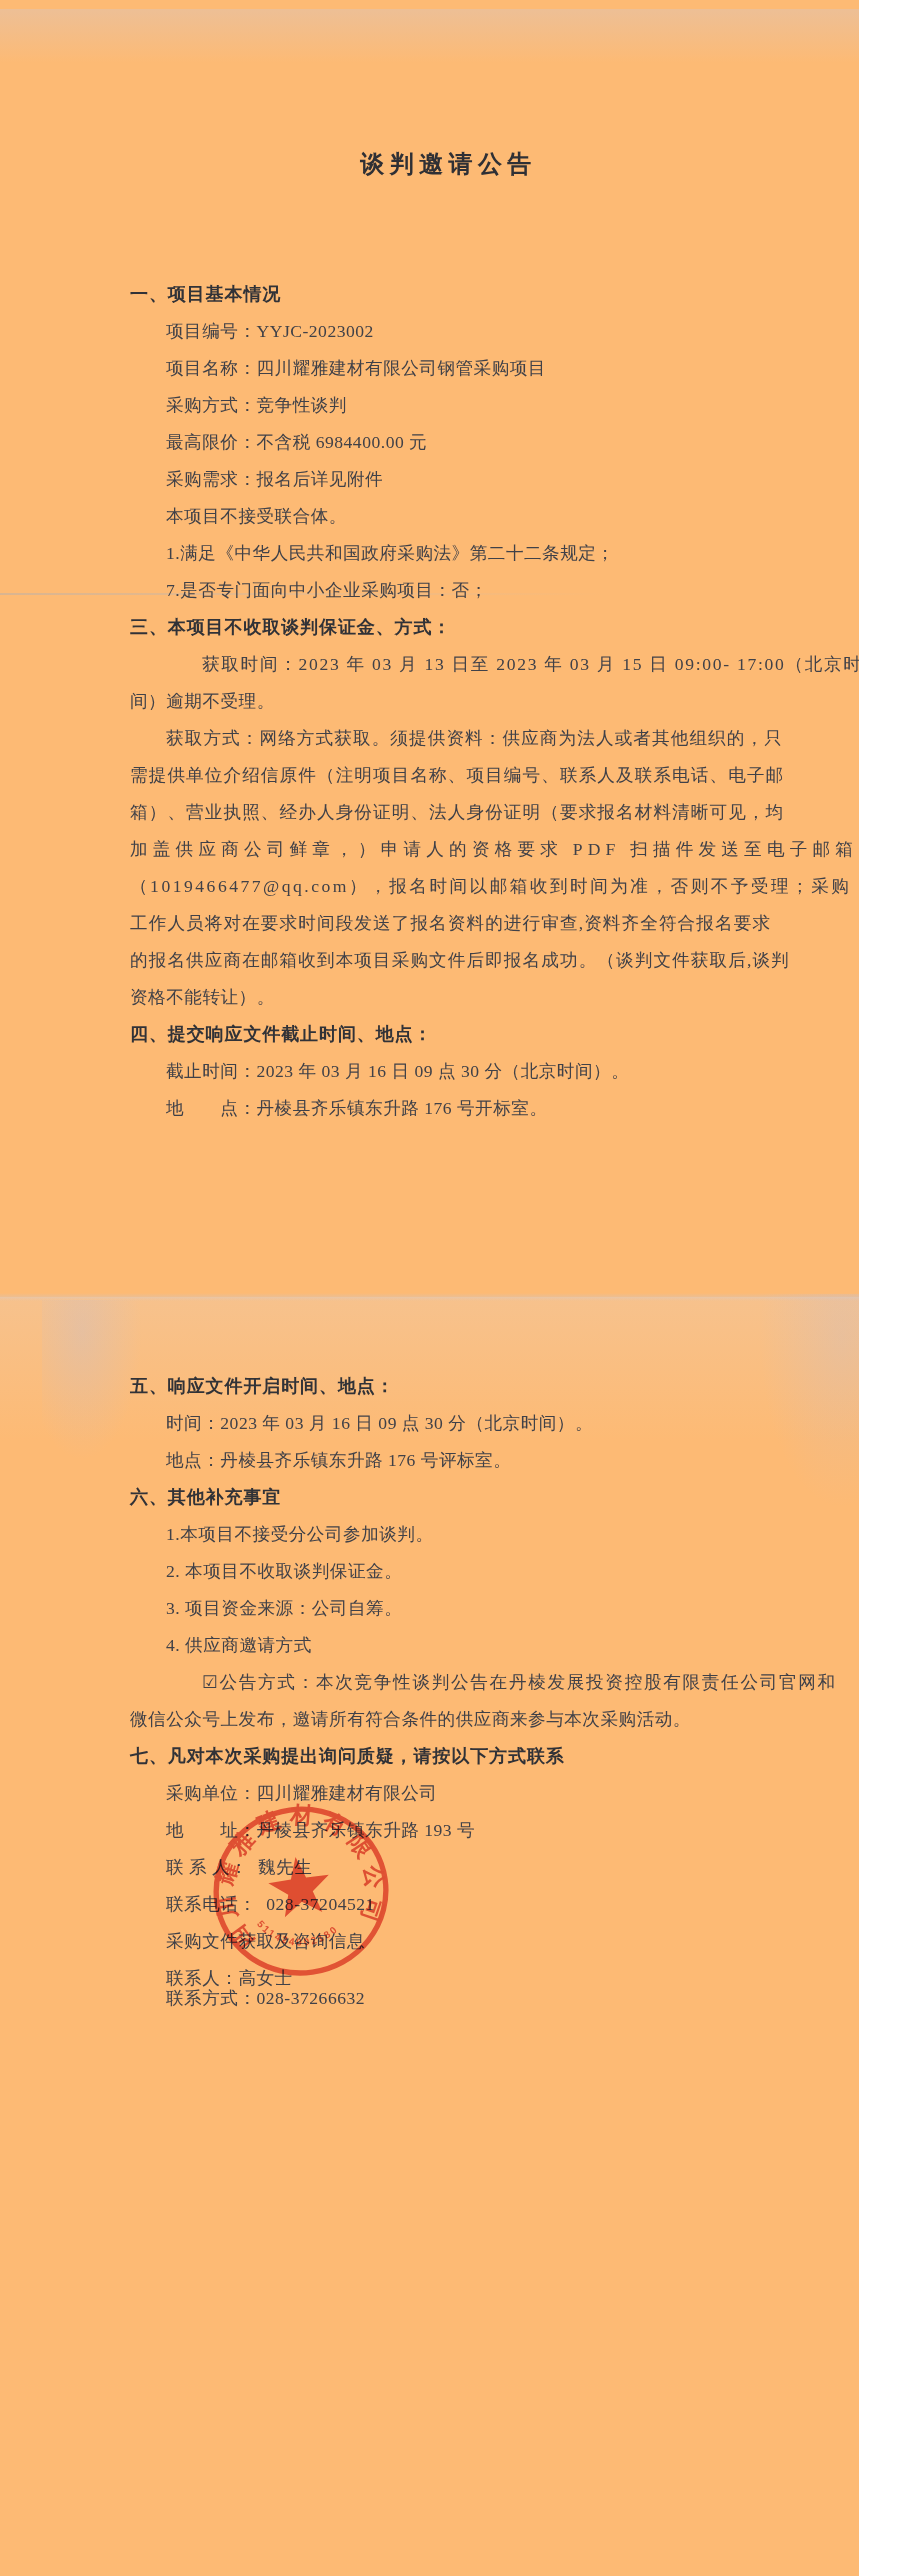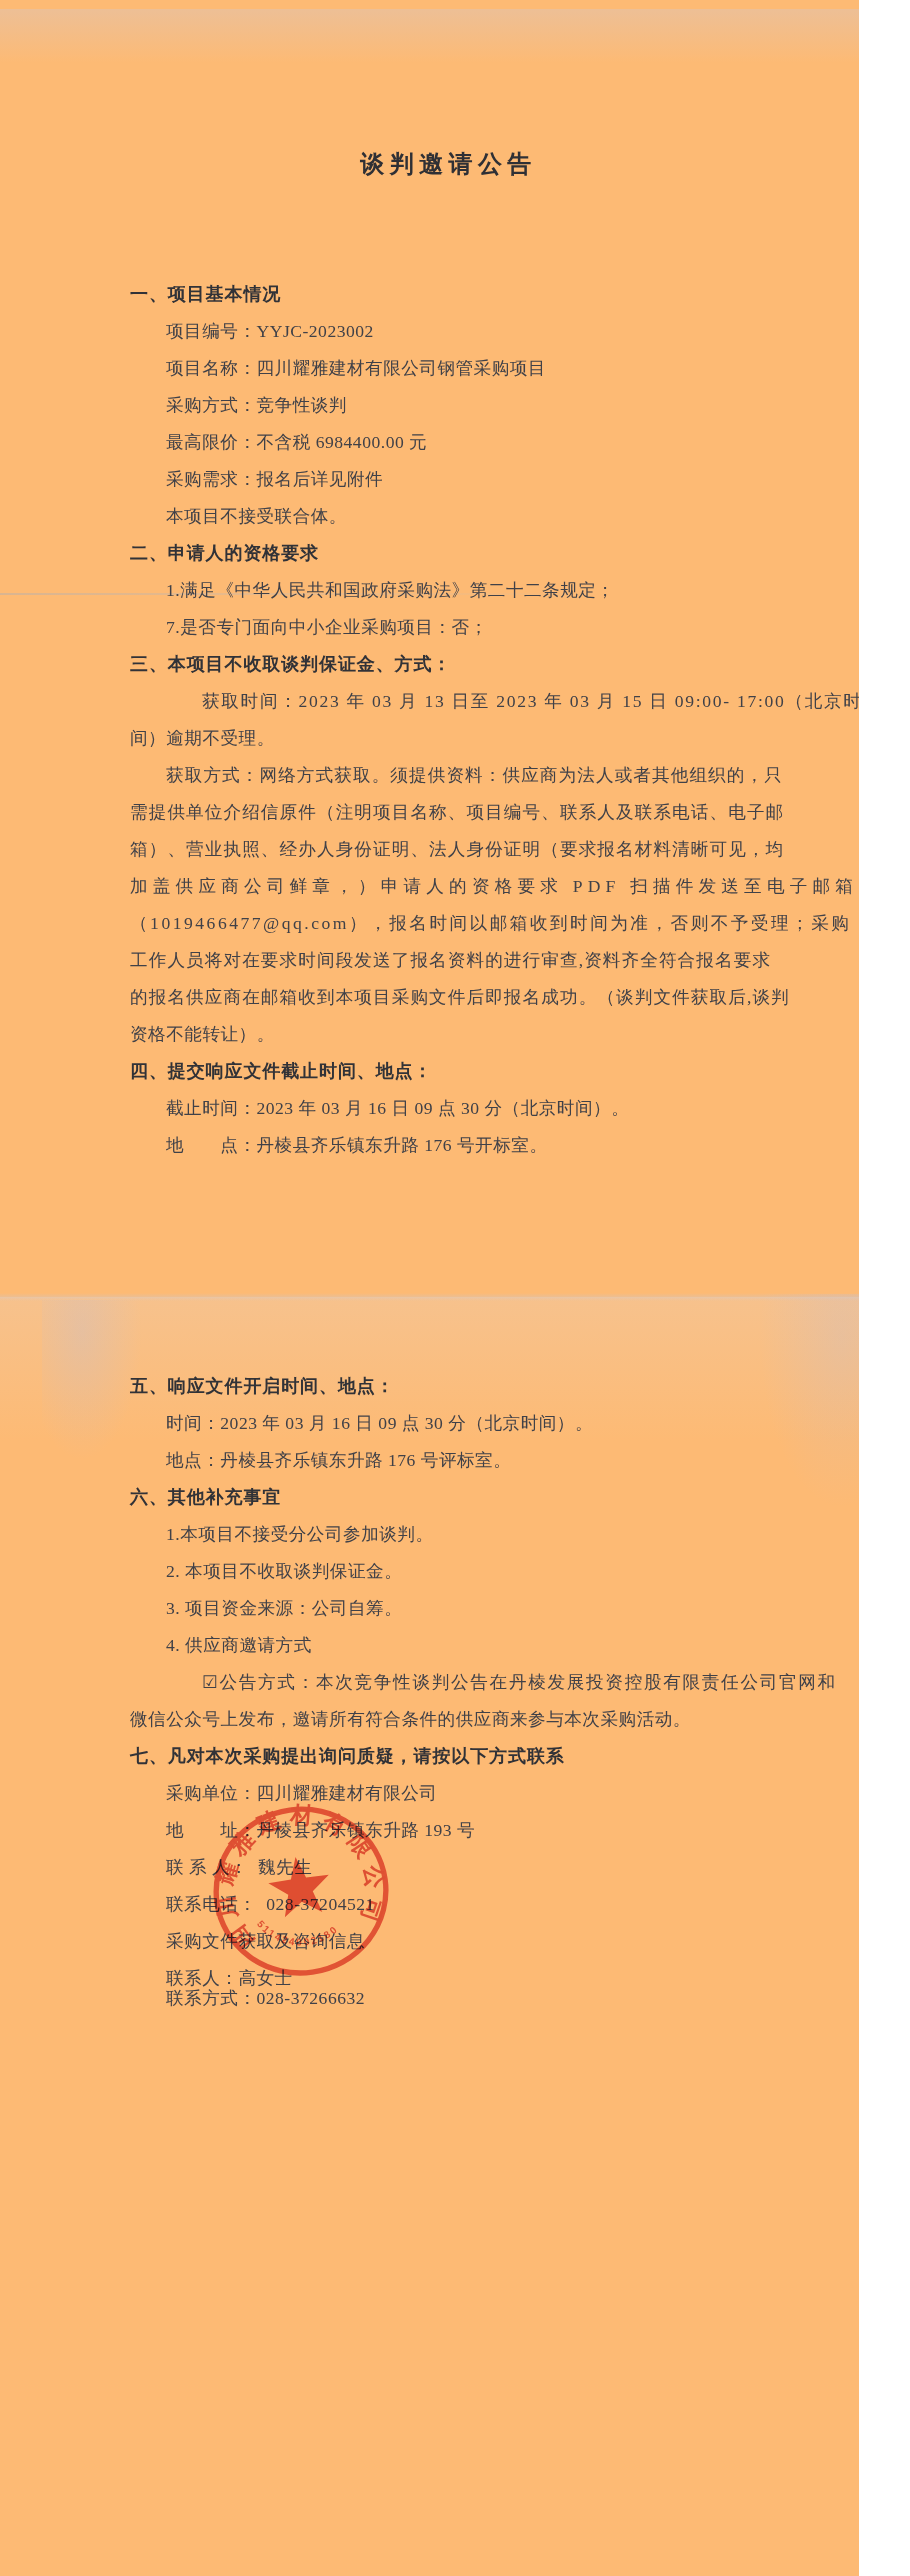--- a/index.html
+++ b/index.html
@@ -56,21 +56,20 @@
   <div class="doc-title">谈判邀请公告</div>
 
   <div class="lines" id="page1-lines">
       <div class="ln h">一、项目基本情况</div>
       <div class="ln i">项目编号：YYJC-2023002</div>
       <div class="ln i">项目名称：四川耀雅建材有限公司钢管采购项目</div>
       <div class="ln i">采购方式：竞争性谈判</div>
       <div class="ln i">最高限价：不含税 6984400.00 元</div>
       <div class="ln i">采购需求：报名后详见附件</div>
       <div class="ln i">本项目不接受联合体。</div>
-      <div class="ln h">二、申请人的资格要求</div>
       <div class="ln i">1.满足《中华人民共和国政府采购法》第二十二条规定；</div>
       <div class="ln i">7.是否专门面向中小企业采购项目：否；</div>
       <div class="ln h">三、本项目不收取谈判保证金、方式：</div>
       <div class="ln i ls2">获取时间：2023 年 03 月 13 日至 2023 年 03 月 15 日 09:00- 17:00（北京时</div>
       <div class="ln b">间）逾期不受理。</div>
       <div class="ln i ls1">获取方式：网络方式获取。须提供资料：供应商为法人或者其他组织的，只</div>
       <div class="ln b ls1">需提供单位介绍信原件（注明项目名称、项目编号、联系人及联系电话、电子邮</div>
       <div class="ln b ls1">箱）、营业执照、经办人身份证明、法人身份证明（要求报名材料清晰可见，均</div>
       <div class="ln b ls7">加盖供应商公司鲜章，）申请人的资格要求 PDF 扫描件发送至电子邮箱</div>
       <div class="ln b ls3">（1019466477@qq.com），报名时间以邮箱收到时间为准，否则不予受理；采购</div>

